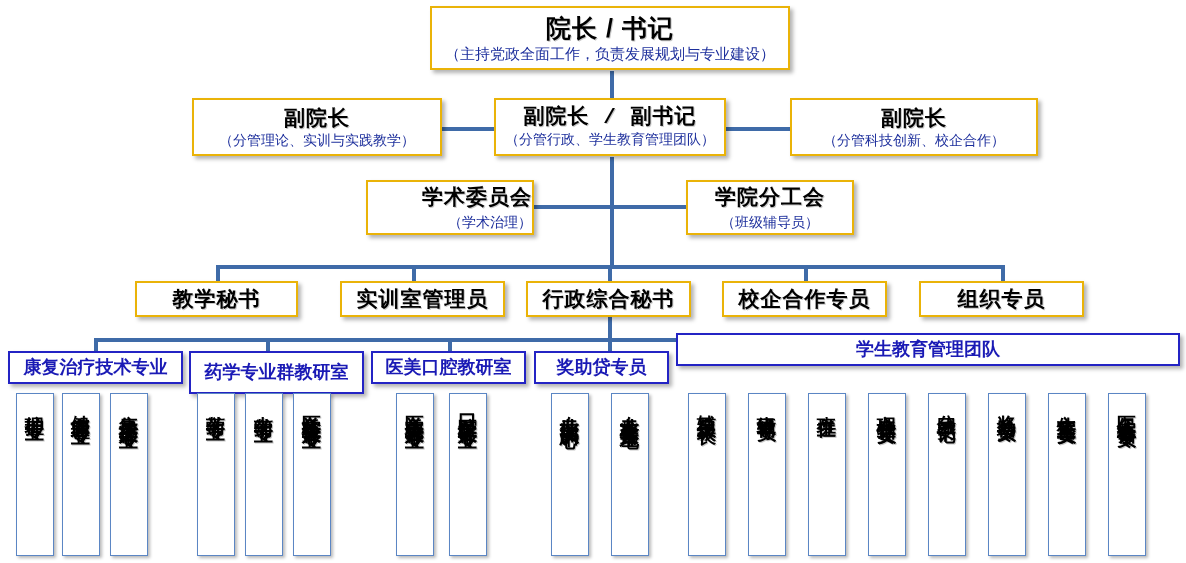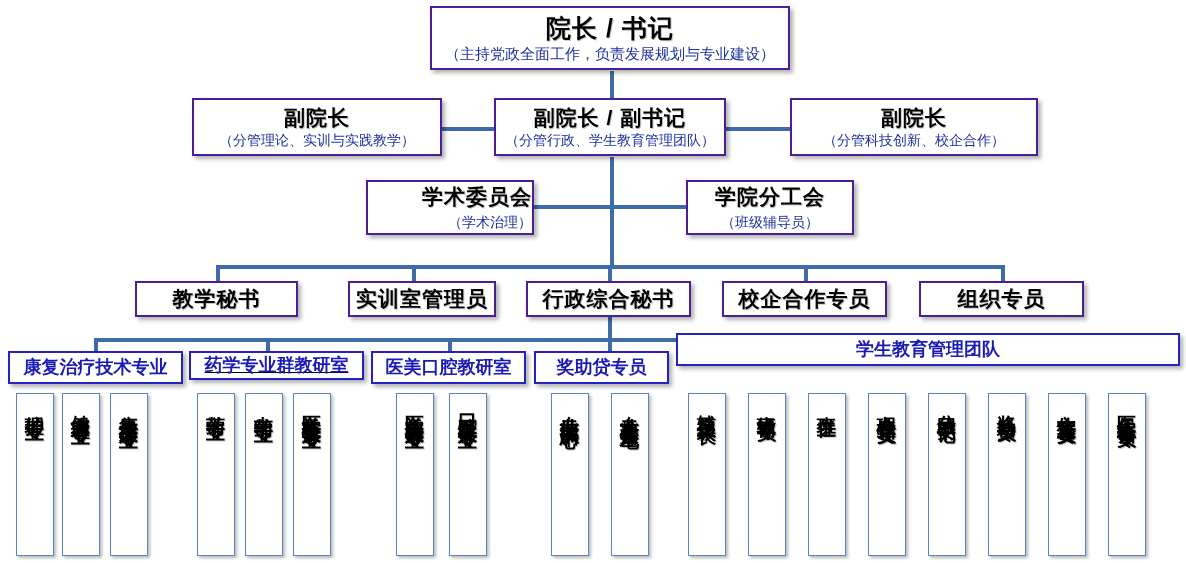--- a/index.html
+++ b/index.html
@@ -14,21 +14,21 @@
   
   .ln{position:absolute;background:#3f6ba8;}
   .ln.v{width:4px;}
   .ln.h{height:4px;}
 
   
   .box{
     position:absolute;
     box-sizing:border-box;
     background:#ffffff;
-    border:2px solid #4c1d95;
+    border:2px solid #eab308;
     box-shadow:3px 3px 4px rgba(0,0,0,.30);
     display:flex;
     flex-direction:column;
     align-items:center;
     justify-content:center;
     text-align:center;
     overflow:hidden;
   }
   .box .t1{
     color:#000000;
@@ -127,58 +127,58 @@
 
   <div class="box lvl1" style="left:430px;top:6px;width:360px;height:64px;">
     <div class="t1">院长 / 书记</div>
     <div class="t2">（主持党政全面工作，负责发展规划与专业建设）</div>
   </div>
 
   <div class="box lvl2" style="left:192px;top:98px;width:250px;height:58px;">
     <div class="t1">副院长</div>
     <div class="t2">（分管理论、实训与实践教学）</div>
   </div>
-  <div class="box lvl2" style="left:494px;top:98px;width:232px;height:58px;">
+  <div class="box lvl2" style="left:494px;top:98px;width:232px;height:58px;font-family:Liberation Mono, monospace;">
     <div class="t1">副院长 / 副书记</div>
     <div class="t2">（分管行政、学生教育管理团队）</div>
   </div>
   <div class="box lvl2" style="left:790px;top:98px;width:248px;height:58px;">
     <div class="t1">副院长</div>
     <div class="t2">（分管科技创新、校企合作）</div>
   </div>
 
   <div class="box lvl3" style="left:366px;top:180px;width:168px;height:55px;align-items:flex-end;">
     <div class="t1">学术委员会</div>
     <div class="t2">（学术治理）</div>
   </div>
   <div class="box lvl3" style="left:686px;top:180px;width:168px;height:55px;">
     <div class="t1">学院分工会</div>
     <div class="t2">（班级辅导员）</div>
   </div>
 
   <div class="box lvl4" style="left:135px;top:281px;width:163px;height:36px;">
     <div class="t1">教学秘书</div>
   </div>
-  <div class="box lvl4" style="left:348px;top:281px;width:148px;height:36px;">
+  <div class="box lvl4" style="left:340px;top:281px;width:165px;height:36px;">
     <div class="t1">实训室管理员</div>
   </div>
   <div class="box lvl4" style="left:526px;top:281px;width:165px;height:36px;">
     <div class="t1">行政综合秘书</div>
   </div>
   <div class="box lvl4" style="left:722px;top:281px;width:165px;height:36px;">
     <div class="t1">校企合作专员</div>
   </div>
   <div class="box lvl4" style="left:919px;top:281px;width:165px;height:36px;">
     <div class="t1">组织专员</div>
   </div>
 
   <div class="box lvl5" style="left:8px;top:351px;width:175px;height:33px;">
     <div class="t1">康复治疗技术专业</div>
   </div>
-  <div class="box lvl5" style="left:189px;top:351px;width:175px;height:29px;text-decoration:underline;">
+  <div class="box lvl5" style="left:189px;top:351px;width:175px;height:43px;">
     <div class="t1">药学专业群教研室</div>
   </div>
   <div class="box lvl5" style="left:371px;top:351px;width:155px;height:33px;">
     <div class="t1">医美口腔教研室</div>
   </div>
   <div class="box lvl5" style="left:534px;top:351px;width:135px;height:33px;">
     <div class="t1">奖助贷专员</div>
   </div>
   <div class="box lvl5" style="left:676px;top:333px;width:504px;height:33px;">
     <div class="t1">学生教育管理团队</div>

